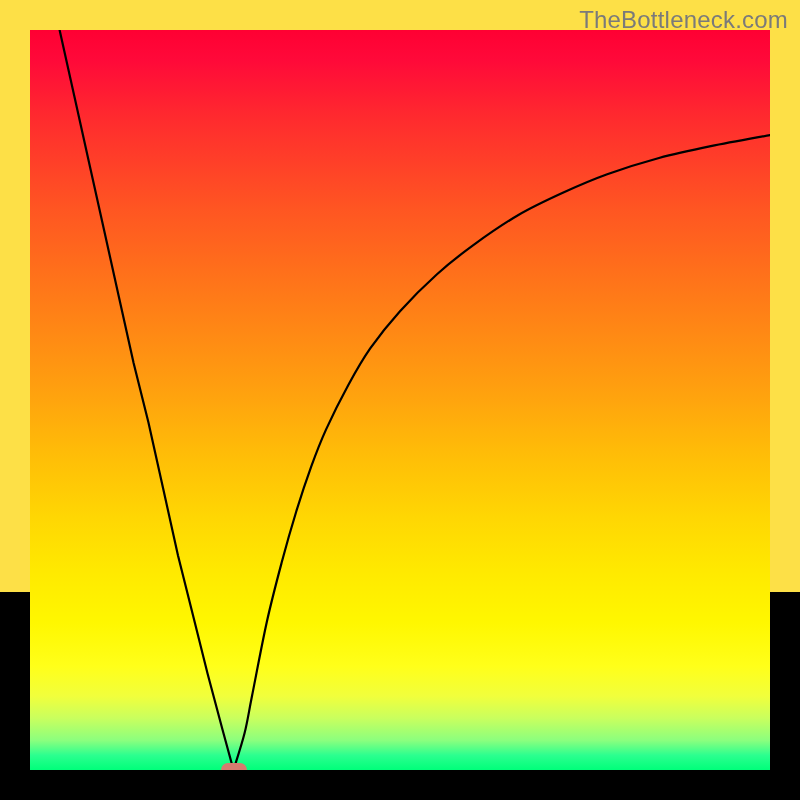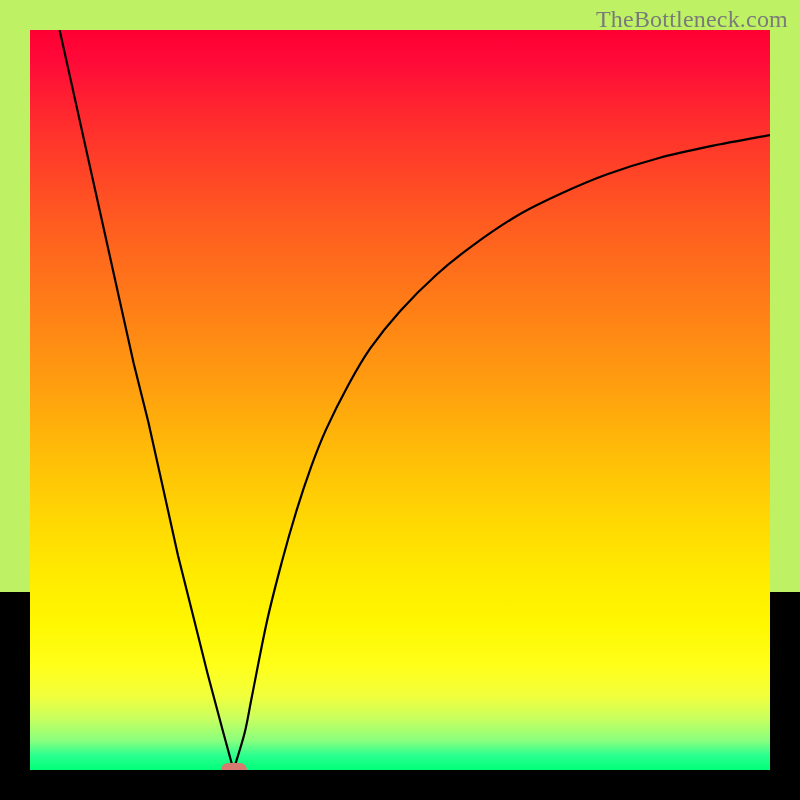--- a/index.html
+++ b/index.html
@@ -8,22 +8,21 @@
     width: 800px;
     height: 800px;
     overflow: hidden;
     background: #000;
     font-family: Arial, Helvetica, sans-serif;
   }
   .frame {
     position: relative;
     width: 800px;
     height: 592px;
-    background: #bef264;
-    font-family: Liberation Serif, serif;
+    background: #fde047;
   }
   .plot-area {
     position: absolute;
     left: 30px;
     top: 30px;
     width: 740px;
     height: 740px;
     overflow: hidden;
   }
   .gradient {

